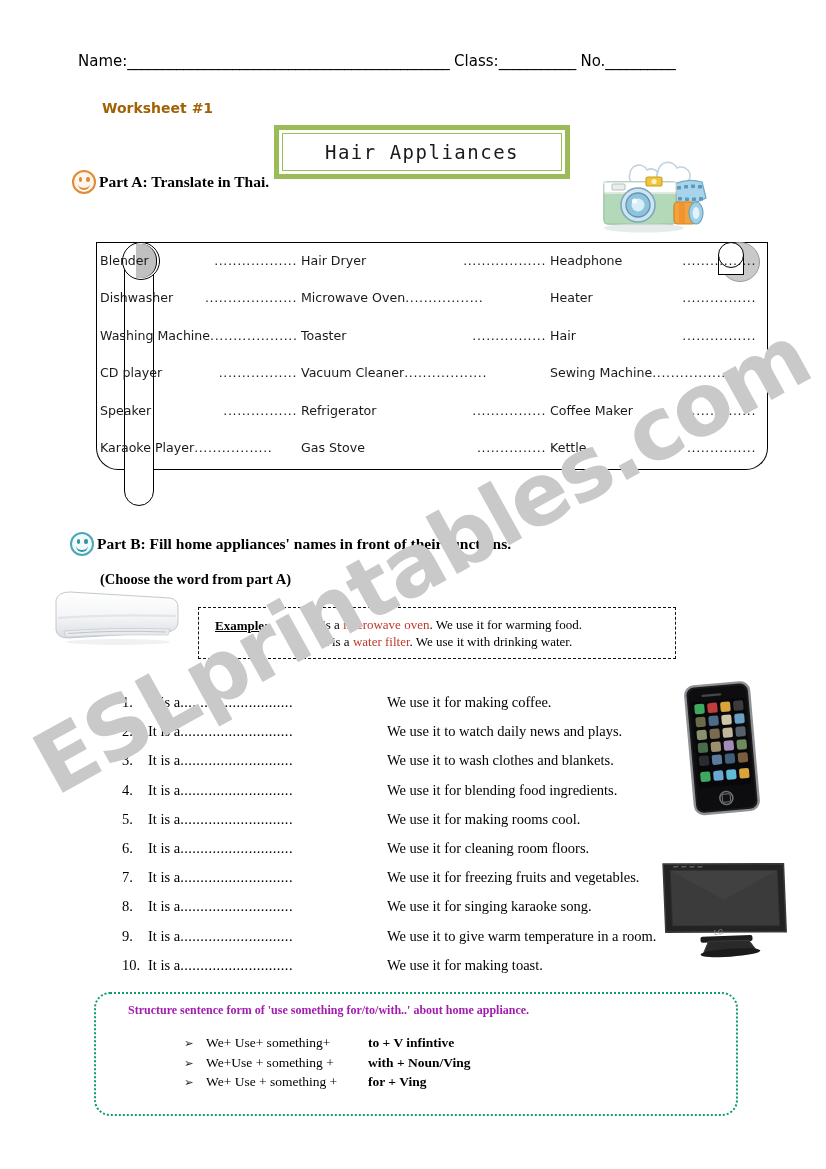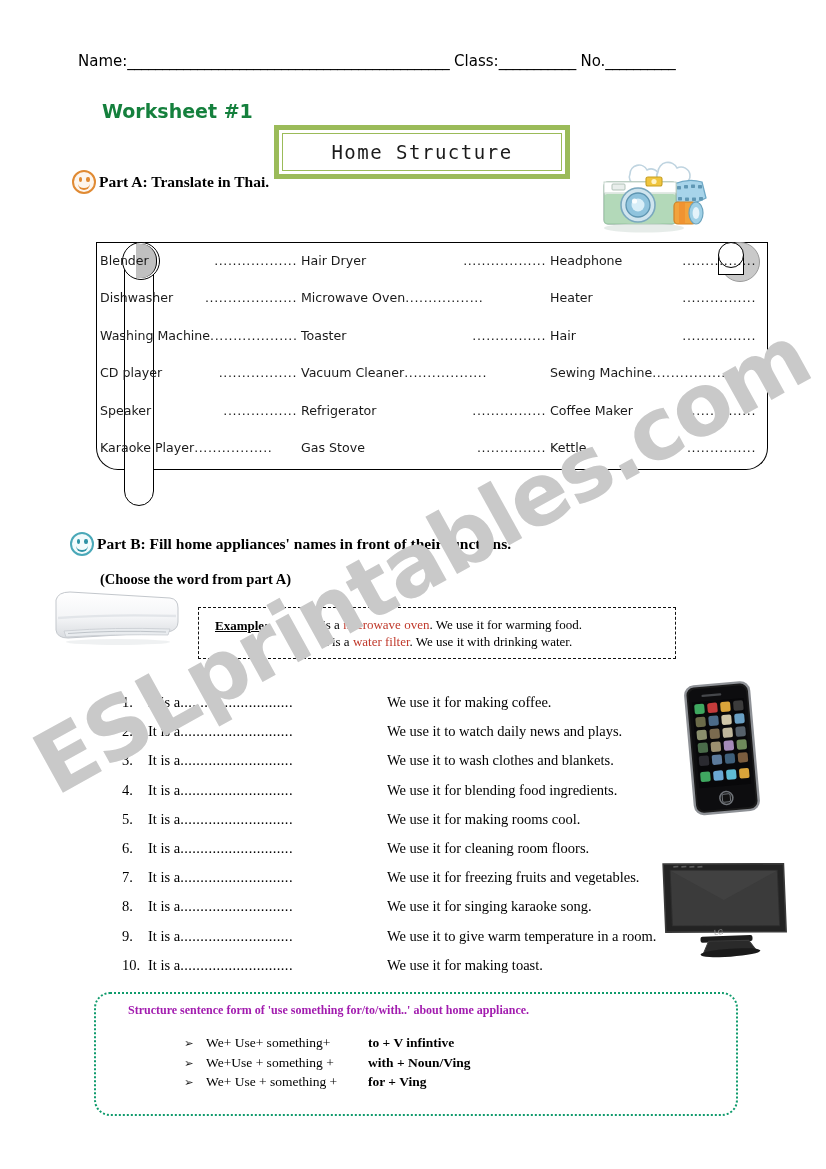--- a/index.html
+++ b/index.html
@@ -50,22 +50,22 @@
     white-space: nowrap;
   }
   #header-line .ul { letter-spacing: -0.5px; }
 
   #worksheet-no {
     position: absolute;
     left: 102px;
     top: 100px;
     font-family: "DejaVu Sans", sans-serif;
     font-weight: bold;
-    font-size: 19px;
-    color: #15803d;
+    font-size: 14px;
+    color: #a16207;
   }
 
   
   #title-box {
     position: absolute;
     left: 274px;
     top: 125px;
     width: 296px;
     height: 54px;
     border: 5px solid #9bbb59;
@@ -439,21 +439,21 @@
   <div id="header-line">
     <span>Name:</span><span class="ul">______________________________________________</span>
     <span>Class:</span><span class="ul">___________</span>
     <span>No.</span><span class="ul">__________</span>
   </div>
 
   <div id="worksheet-no">Worksheet #1</div>
 
   <div id="title-box">
     <div id="title-inner">
-      <span id="title-text">Home Structure</span>
+      <span id="title-text">Hair Appliances</span>
     </div>
   </div>
 
   <div id="camera-art">
     <svg viewBox="0 0 132 86" width="132" height="86">
 
       <path d="M34 22 a9 9 0 0 1 17 -4 a8 8 0 0 1 12 6 a7 7 0 0 1 -6 8 h-18 a7 7 0 0 1 -5 -10z" fill="#ffffff" stroke="#bfd4e0" stroke-width="1.6"></path>
       <path d="M62 20 a10 10 0 0 1 19 -4 a9 9 0 0 1 13 7 a7 7 0 0 1 -7 8 h-20 a7 7 0 0 1 -5 -11z" fill="#ffffff" stroke="#bfd4e0" stroke-width="1.6"></path>
 
       <path d="M78 32 q14 -6 28 -2 l4 16 q-14 8 -30 4 z" fill="#a7d4ea" stroke="#6fa9c6" stroke-width="1.3"></path>

